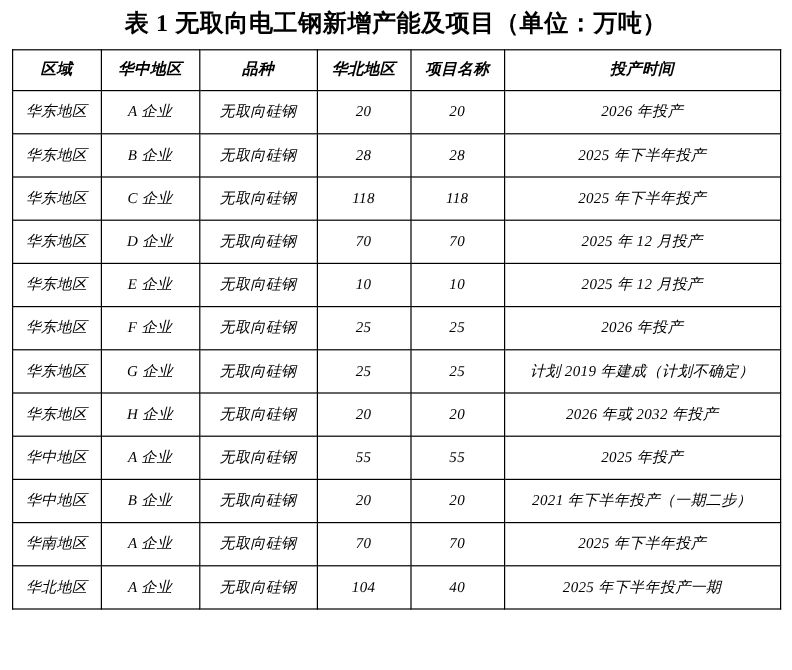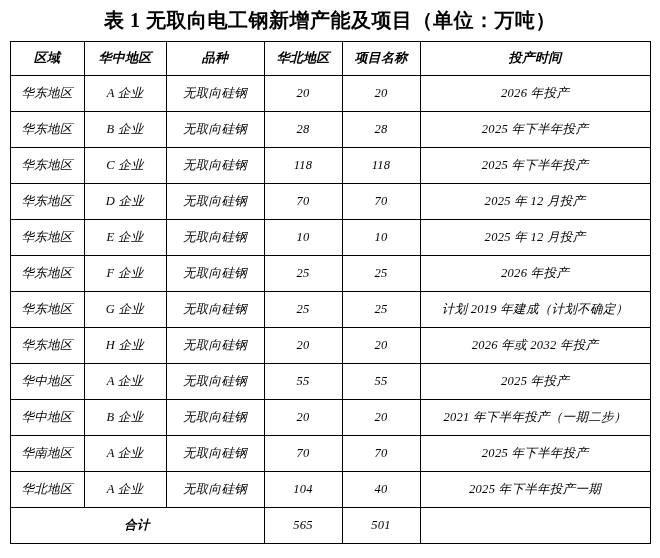--- a/index.html
+++ b/index.html
@@ -178,22 +178,16 @@
         <td>2025 年下半年投产</td>
       </tr>
       <tr>
         <td>华北地区</td>
         <td>A 企业</td>
         <td>无取向硅钢</td>
         <td>104</td>
         <td>40</td>
         <td>2025 年下半年投产一期</td>
       </tr>
-      <tr>
-        <td class="total-label" colspan="3">合计</td>
-        <td>565</td>
-        <td>501</td>
-        <td></td>
-      </tr>
     </tbody>
   </table>
 
 </div>
 
 </body></html>

